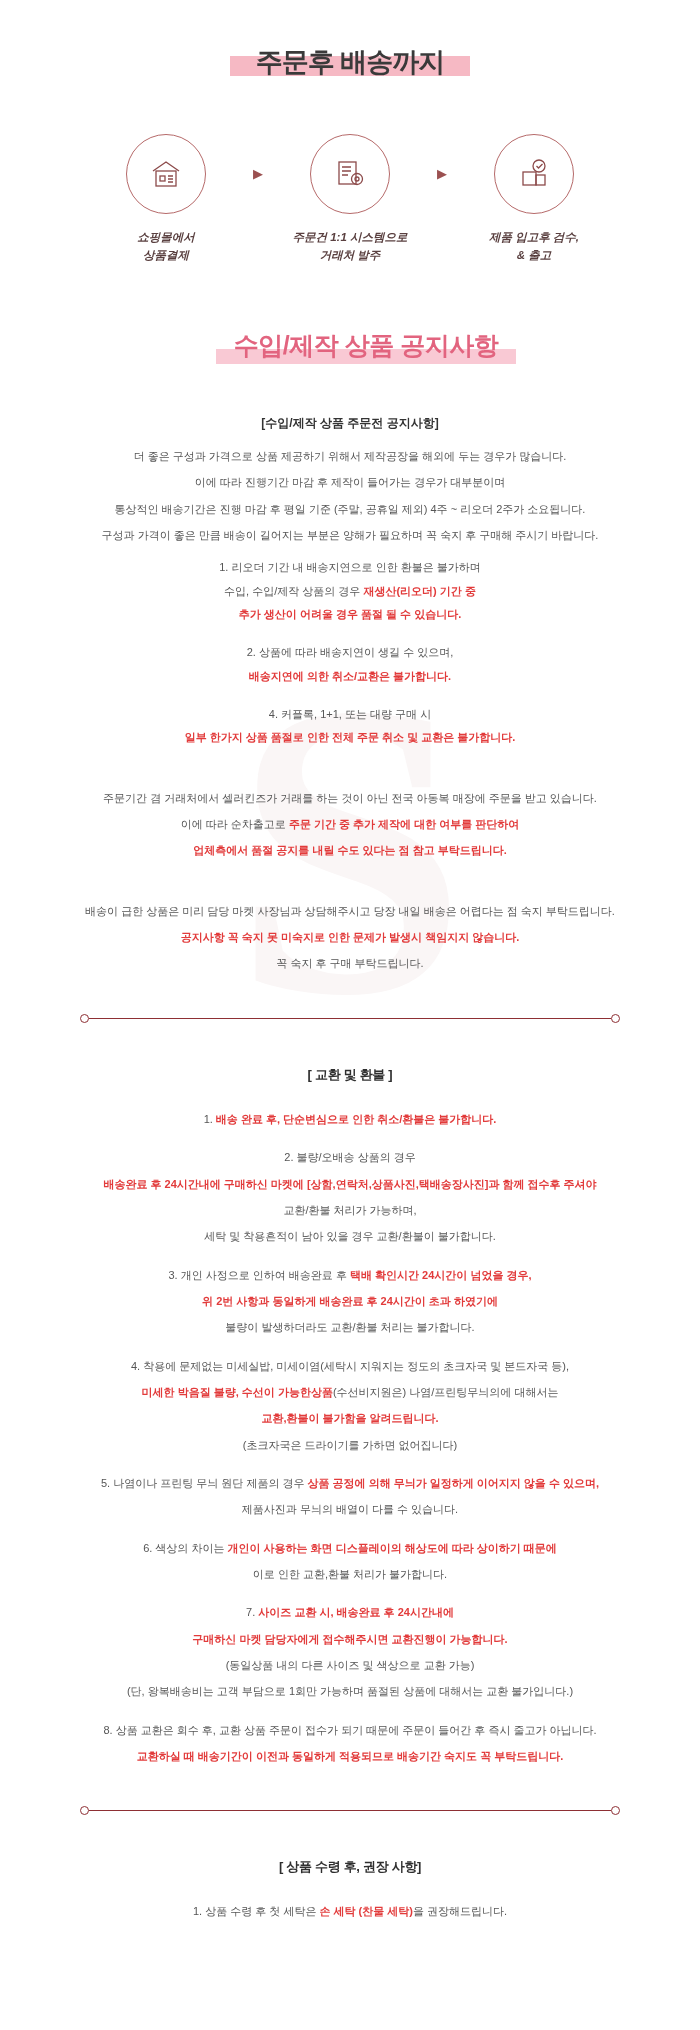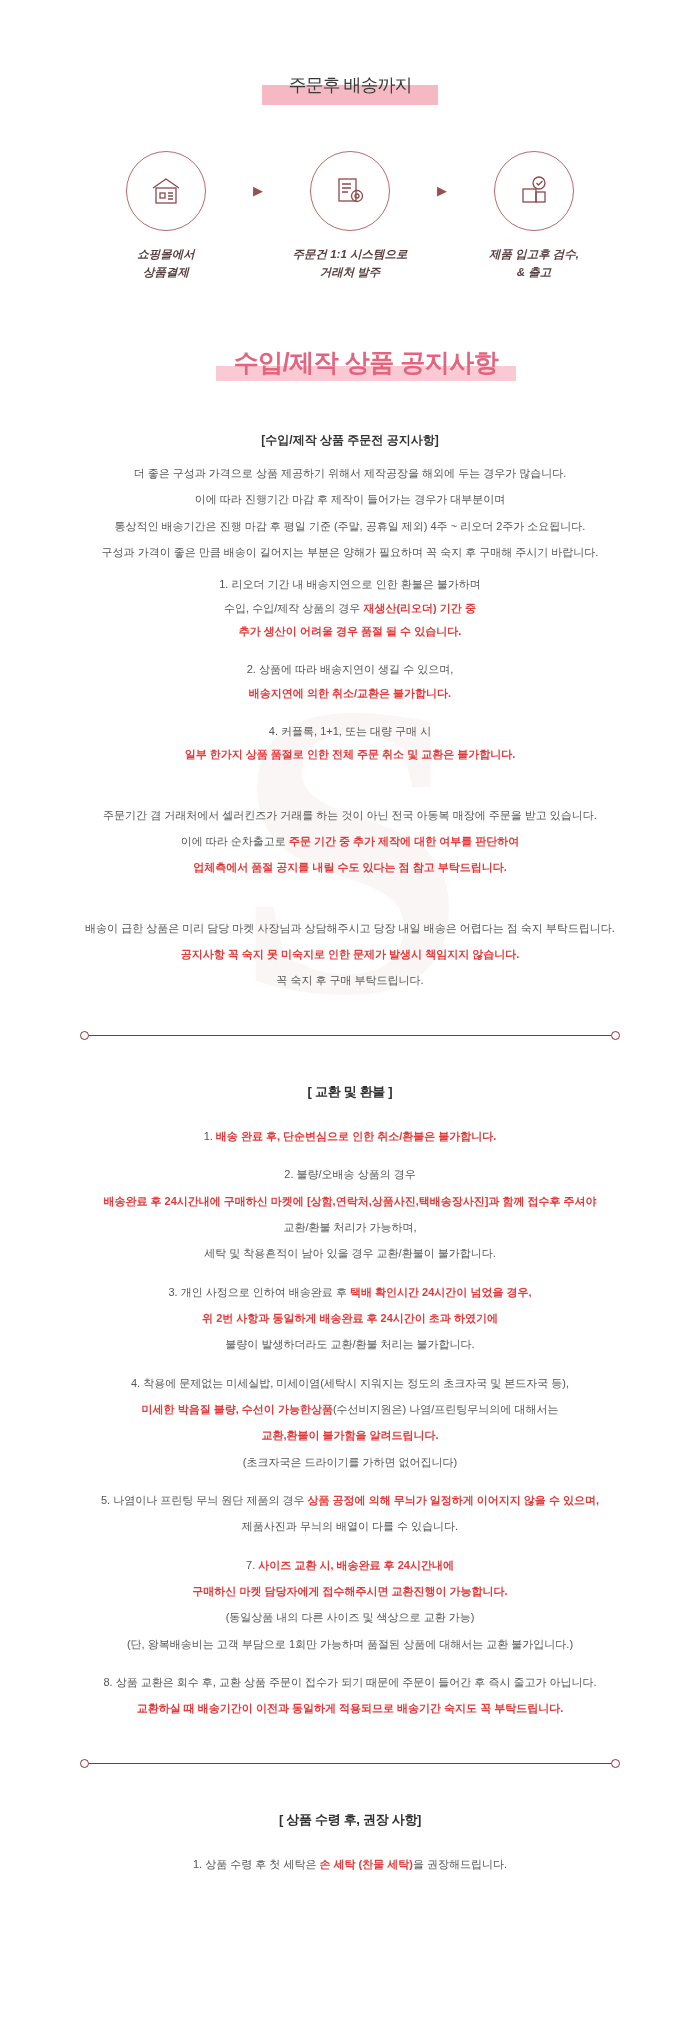--- a/index.html
+++ b/index.html
@@ -41,25 +41,24 @@
 
   
   .header-banner {
     text-align: center;
     padding-top: 40px;
   }
   .header-banner .bar {
     display: inline-block;
     position: relative;
     padding: 4px 26px 6px;
-    font-size: 18px;
-    font-weight: normal;
+    font-size: 27px;
+    font-weight: bold;
     color: #3a3a3a;
     letter-spacing: -1px;
-    margin-top: 29px;
   }
   .header-banner .bar:before {
     content: "";
     position: absolute;
     left: 0; right: 0;
     top: 16px;
     height: 20px;
     background: #f6b9c4;
     z-index: -1;
   }
@@ -315,20 +314,24 @@
             <p>4. 착용에 문제없는 미세실밥, 미세이염(세탁시 지워지는 정도의 초크자국 및 본드자국 등),</p>
             <p><b class="red">미세한 박음질 불량, 수선이 가능한상품</b>(수선비지원은) 나염/프린팅무늬의에 대해서는</p>
             <p><b class="red">교환,환불이 불가함을 알려드립니다.</b></p>
             <p>(초크자국은 드라이기를 가하면 없어집니다)</p>
           </div>
           <div style="margin-bottom:18px;">
             <p>5. 나염이나 프린팅 무늬 원단 제품의 경우 <b class="red">상품 공정에 의해 무늬가 일정하게 이어지지 않을 수 있으며,</b></p>
             <p>제품사진과 무늬의 배열이 다를 수 있습니다.</p>
           </div>
           <div style="margin-bottom:18px;">
+            <p>6. 색상의 차이는 <b class="red">개인이 사용하는 화면 디스플레이의 해상도에 따라 상이하기 때문에</b></p>
+            <p>이로 인한 교환,환불 처리가 불가합니다.</p>
+          </div>
+          <div style="margin-bottom:18px;">
             <p>7. <b class="red">사이즈 교환 시, 배송완료 후 24시간내에</b></p>
             <p><b class="red">구매하신 마켓 담당자에게 접수해주시면 교환진행이 가능합니다.</b></p>
             <p>(동일상품 내의 다른 사이즈 및 색상으로 교환 가능)</p>
             <p>(단, 왕복배송비는 고객 부담으로 1회만 가능하며 품절된 상품에 대해서는 교환 불가입니다.)</p>
           </div>
           <div style="margin-bottom:18px;">
             <p>8. 상품 교환은 회수 후, 교환 상품 주문이 접수가 되기 때문에 주문이 들어간 후 즉시 줄고가 아닙니다.</p>
             <p><b class="red">교환하실 때 배송기간이 이전과 동일하게 적용되므로 배송기간 숙지도 꼭 부탁드립니다.</b></p>
           </div>
         </div>

